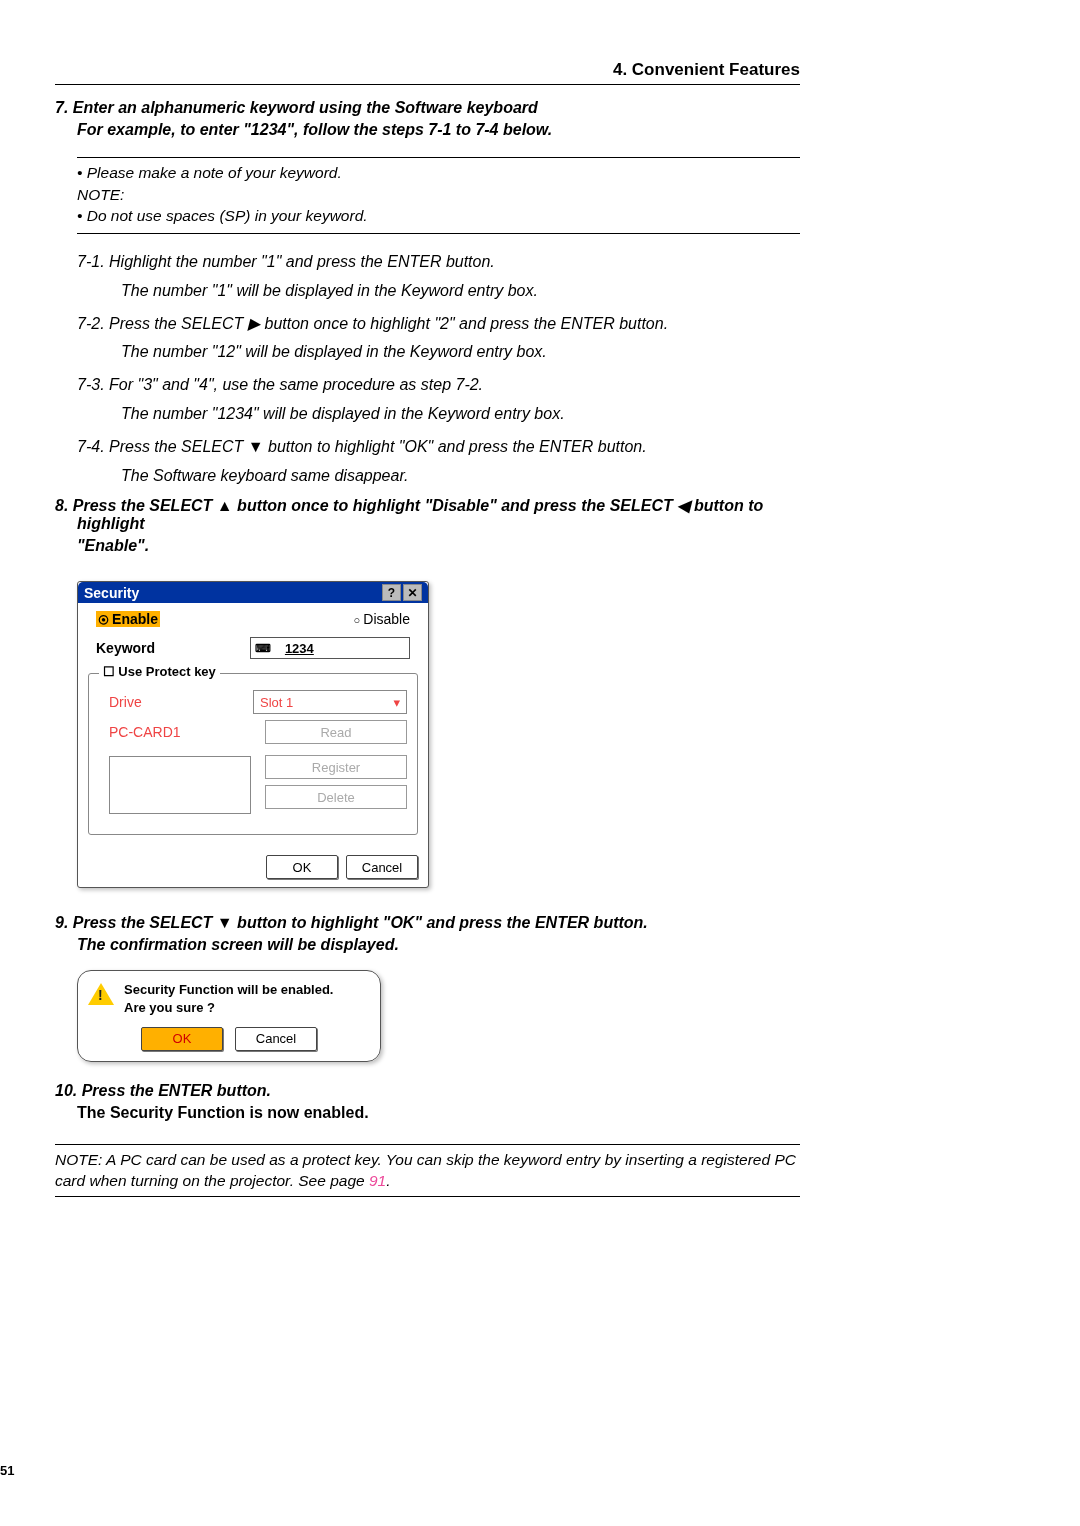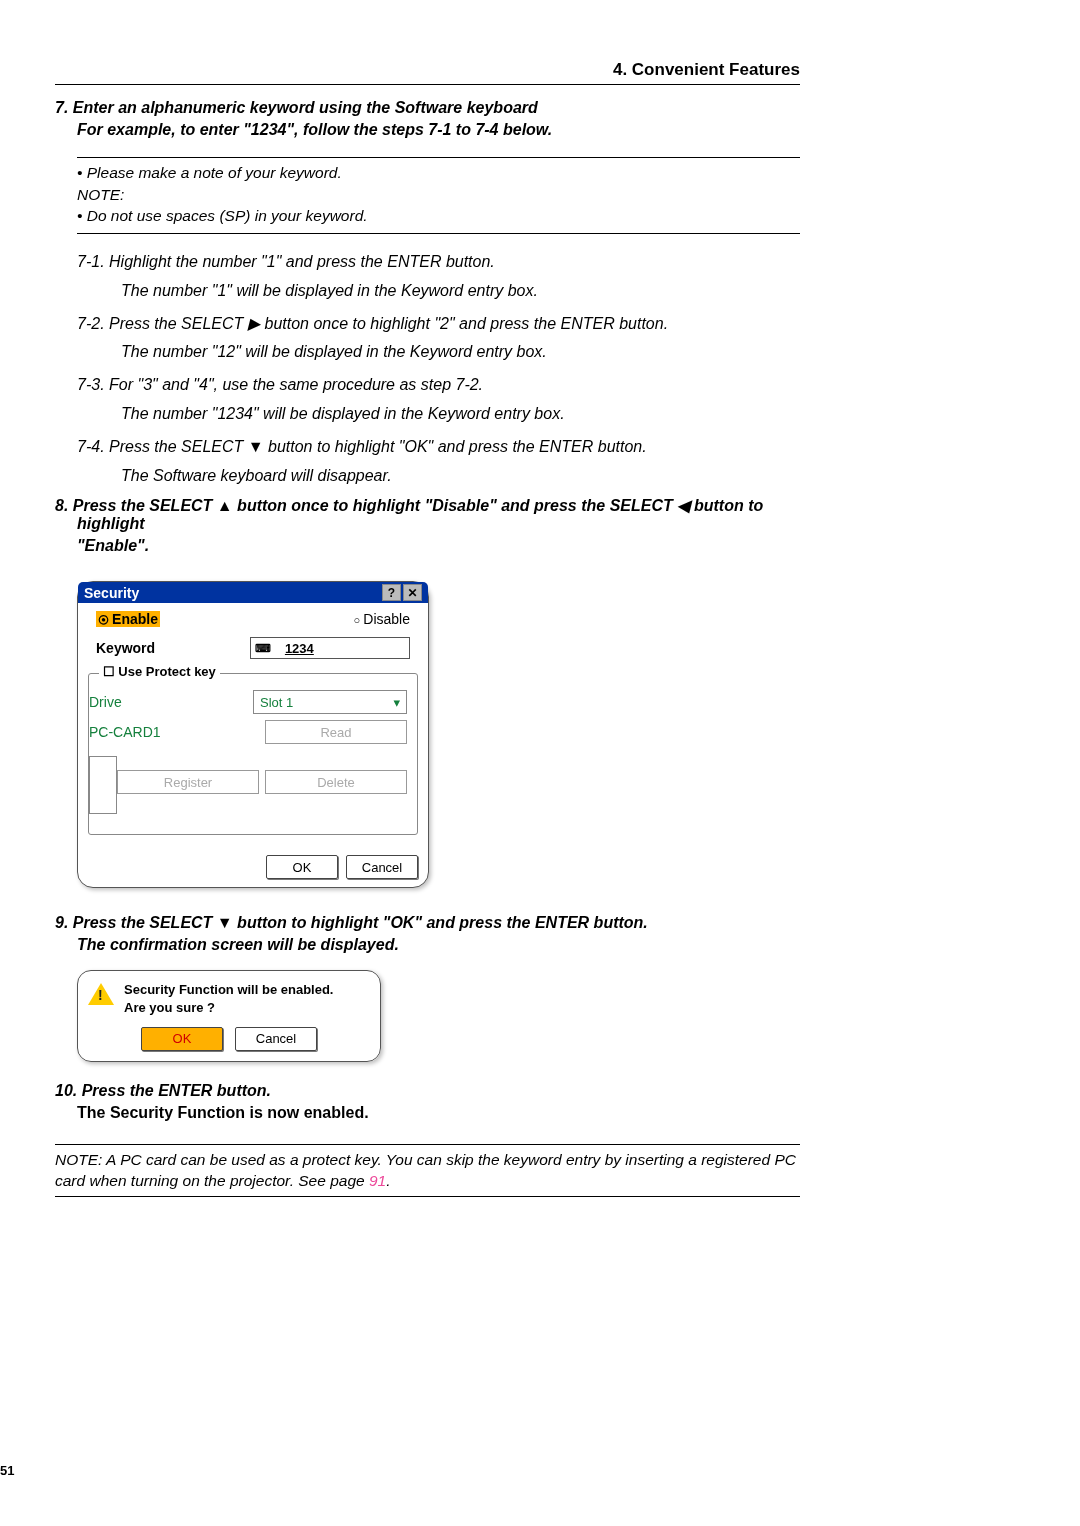--- a/index.html
+++ b/index.html
@@ -72,21 +72,21 @@
   .step8-cont {
     font-weight: bold;
     font-style: italic;
     font-size: 16px;
     margin: 0 0 16px 22px;
   }
   .dialog1 {
     width: 350px;
     margin: 26px 0 26px 22px;
     border: 1px solid #555;
-    border-radius: 16px;
+    border-radius: 3px;
     box-shadow: 2px 2px 4px rgba(0,0,0,0.25);
     font-size: 14px;
     background: #fff;
   }
   .dialog1 .titlebar {
     background: #0033a0;
     color: #fff;
     font-weight: bold;
     padding: 2px 6px;
     display:flex;
@@ -115,35 +115,35 @@
     width: 150px; height: 20px;
     display:flex; align-items:center;
     padding: 0 4px;
     font-size: 13px;
   }
   .kwbox .kbd-icon { font-size: 11px; margin-right: 14px; }
   .kwbox .kwval { text-decoration: underline; }
   .protect-panel {
     border: 1px solid #888;
     border-radius: 3px;
-    padding: 10px 10px 14px 0;
+    padding: 10px 10px 14px 20px;
     position: relative;
     margin-top: 14px;
   }
   .protect-legend {
     position: absolute;
     top: -10px; left: 10px;
     background: #fff;
     padding: 0 4px;
     font-size: 13px;
     font-weight: bold;
   }
   .protect-legend::before { content:"☐ "; }
   .panelrow { display:flex; justify-content: space-between; align-items:center; margin: 6px 0; }
-  .disabled { color: #15803d; }
+  .disabled { color: #ef4444; }
   .selbox {
     border: 1px solid #888;
     width: 140px; height: 22px;
     display:flex; align-items:center; justify-content:space-between;
     padding: 0 6px;
     font-size: 13px;
   }
   .btngrey {
     border: 1px solid #999;
     width: 140px; height: 22px;
@@ -249,21 +249,21 @@
   <div class="substep">7-1.   Highlight the number "1" and press the ENTER button.</div>
   <div class="substep-follow">The number "1" will be displayed in the Keyword entry box.</div>
 
   <div class="substep">7-2.   Press the SELECT ▶ button once to highlight "2" and press the ENTER button.</div>
   <div class="substep-follow">The number "12" will be displayed in the Keyword entry box.</div>
 
   <div class="substep">7-3.   For "3" and "4", use the same procedure as step 7-2.</div>
   <div class="substep-follow">The number "1234" will be displayed in the Keyword entry box.</div>
 
   <div class="substep">7-4.   Press the SELECT ▼ button to highlight "OK" and press the ENTER button.</div>
-  <div class="substep-follow">The Software keyboard will disappear.</div>
+  <div class="substep-follow">The Software keyboard same disappear.</div>
 
   <div class="step8">8.  Press the SELECT ▲ button once to highlight "Disable" and press the SELECT ◀ button to highlight</div>
   <div class="step8-cont">"Enable".</div>
 
   <div class="dialog1">
     <div class="titlebar">
       <span>Security</span>
       <span class="icons">
         <span class="tb-icon">?</span>
         <span class="tb-icon">✕</span>
@@ -289,21 +289,21 @@
             <span>Slot 1</span>
             <span>▾</span>
           </span>
         </div>
         <div class="panelrow">
           <span class="disabled">PC-CARD1</span>
           <span class="btngrey">Read</span>
         </div>
         <div class="panelrow">
           <span class="listbox"></span>
-          <span style="display:flex;flex-direction:row;gap:6px;text-align:right;">
+          <span style="display:flex;flex-direction:column;gap:6px;text-align:right;">
             <span class="btngrey">Register</span>
             <span class="btngrey">Delete</span>
           </span>
         </div>
       </div>
     </div>
     <div class="dlg-buttons">
       <span class="dlg-btn">OK</span>
       <span class="dlg-btn">Cancel</span>
     </div>

